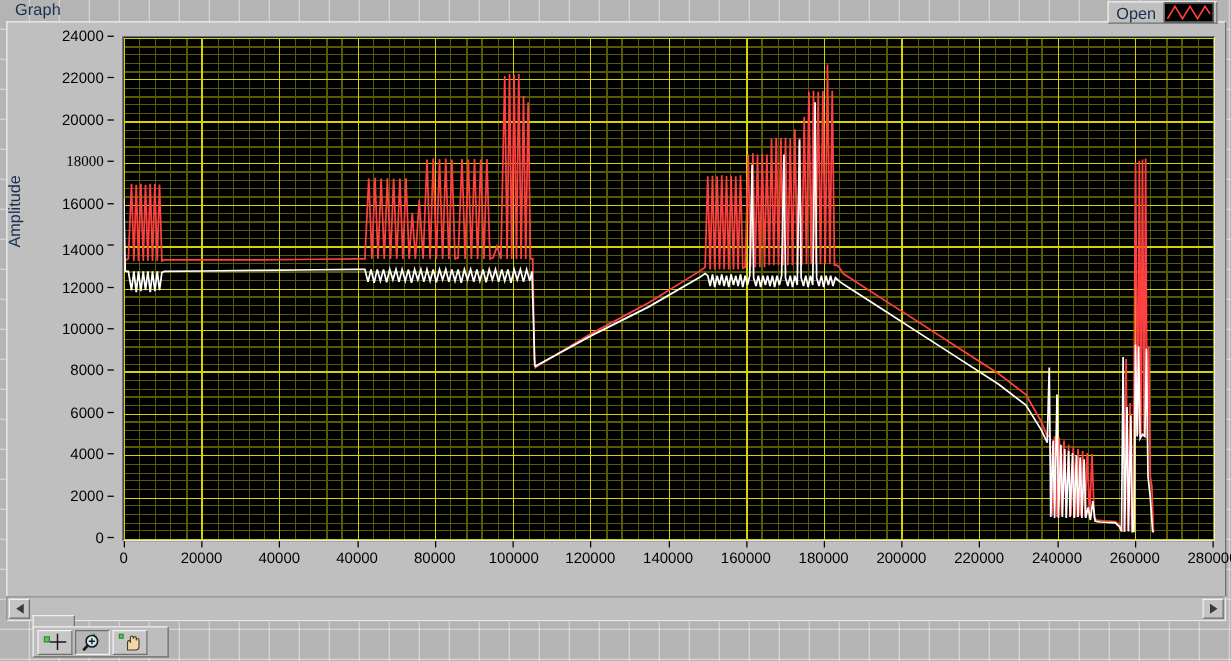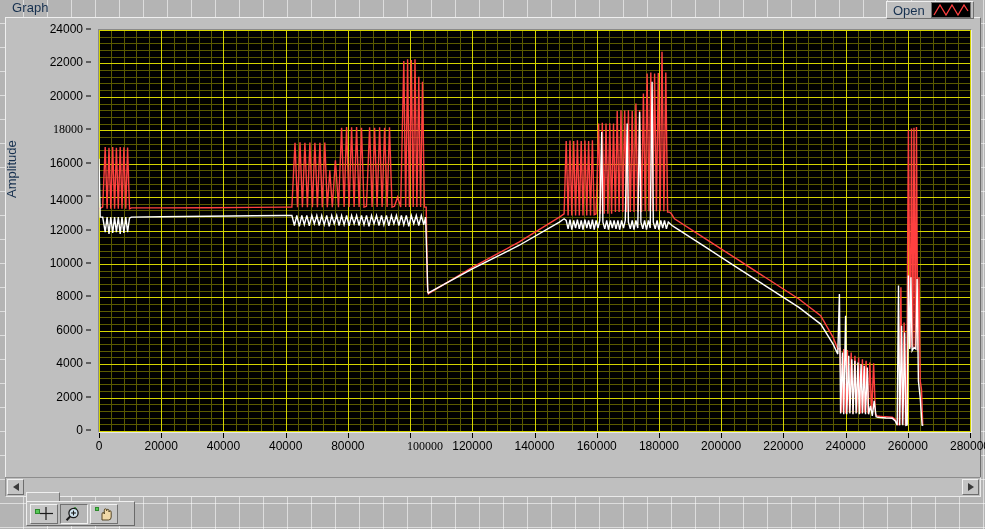--- a/index.html
+++ b/index.html
@@ -475,21 +475,21 @@
         <div class="xtick" style="left: 0px;">0</div>
         <div class="xtick-mark" style="left: 0px;"></div>
         <div class="xtick" style="left: 62.2143px;">20000</div>
         <div class="xtick-mark" style="left: 62.2143px;"></div>
         <div class="xtick" style="left: 124.429px;">40000</div>
         <div class="xtick-mark" style="left: 124.429px;"></div>
         <div class="xtick" style="left: 186.643px;">40000</div>
         <div class="xtick-mark" style="left: 186.643px;"></div>
         <div class="xtick" style="left: 248.857px;">80000</div>
         <div class="xtick-mark" style="left: 248.857px;"></div>
-        <div class="xtick" style="left: 326px; font-family: Liberation Serif, serif;">100000</div>
+        <div class="xtick" style="left: 312px;">100000</div>
         <div class="xtick-mark" style="left: 311.071px;"></div>
         <div class="xtick" style="left: 373.286px;">120000</div>
         <div class="xtick-mark" style="left: 373.286px;"></div>
         <div class="xtick" style="left: 435.5px;">140000</div>
         <div class="xtick-mark" style="left: 435.5px;"></div>
         <div class="xtick" style="left: 497.714px;">160000</div>
         <div class="xtick-mark" style="left: 497.714px;"></div>
         <div class="xtick" style="left: 559.929px; text-align: right;">180000</div>
         <div class="xtick-mark" style="left: 559.929px;"></div>
         <div class="xtick" style="left: 622.143px;">200000</div>

